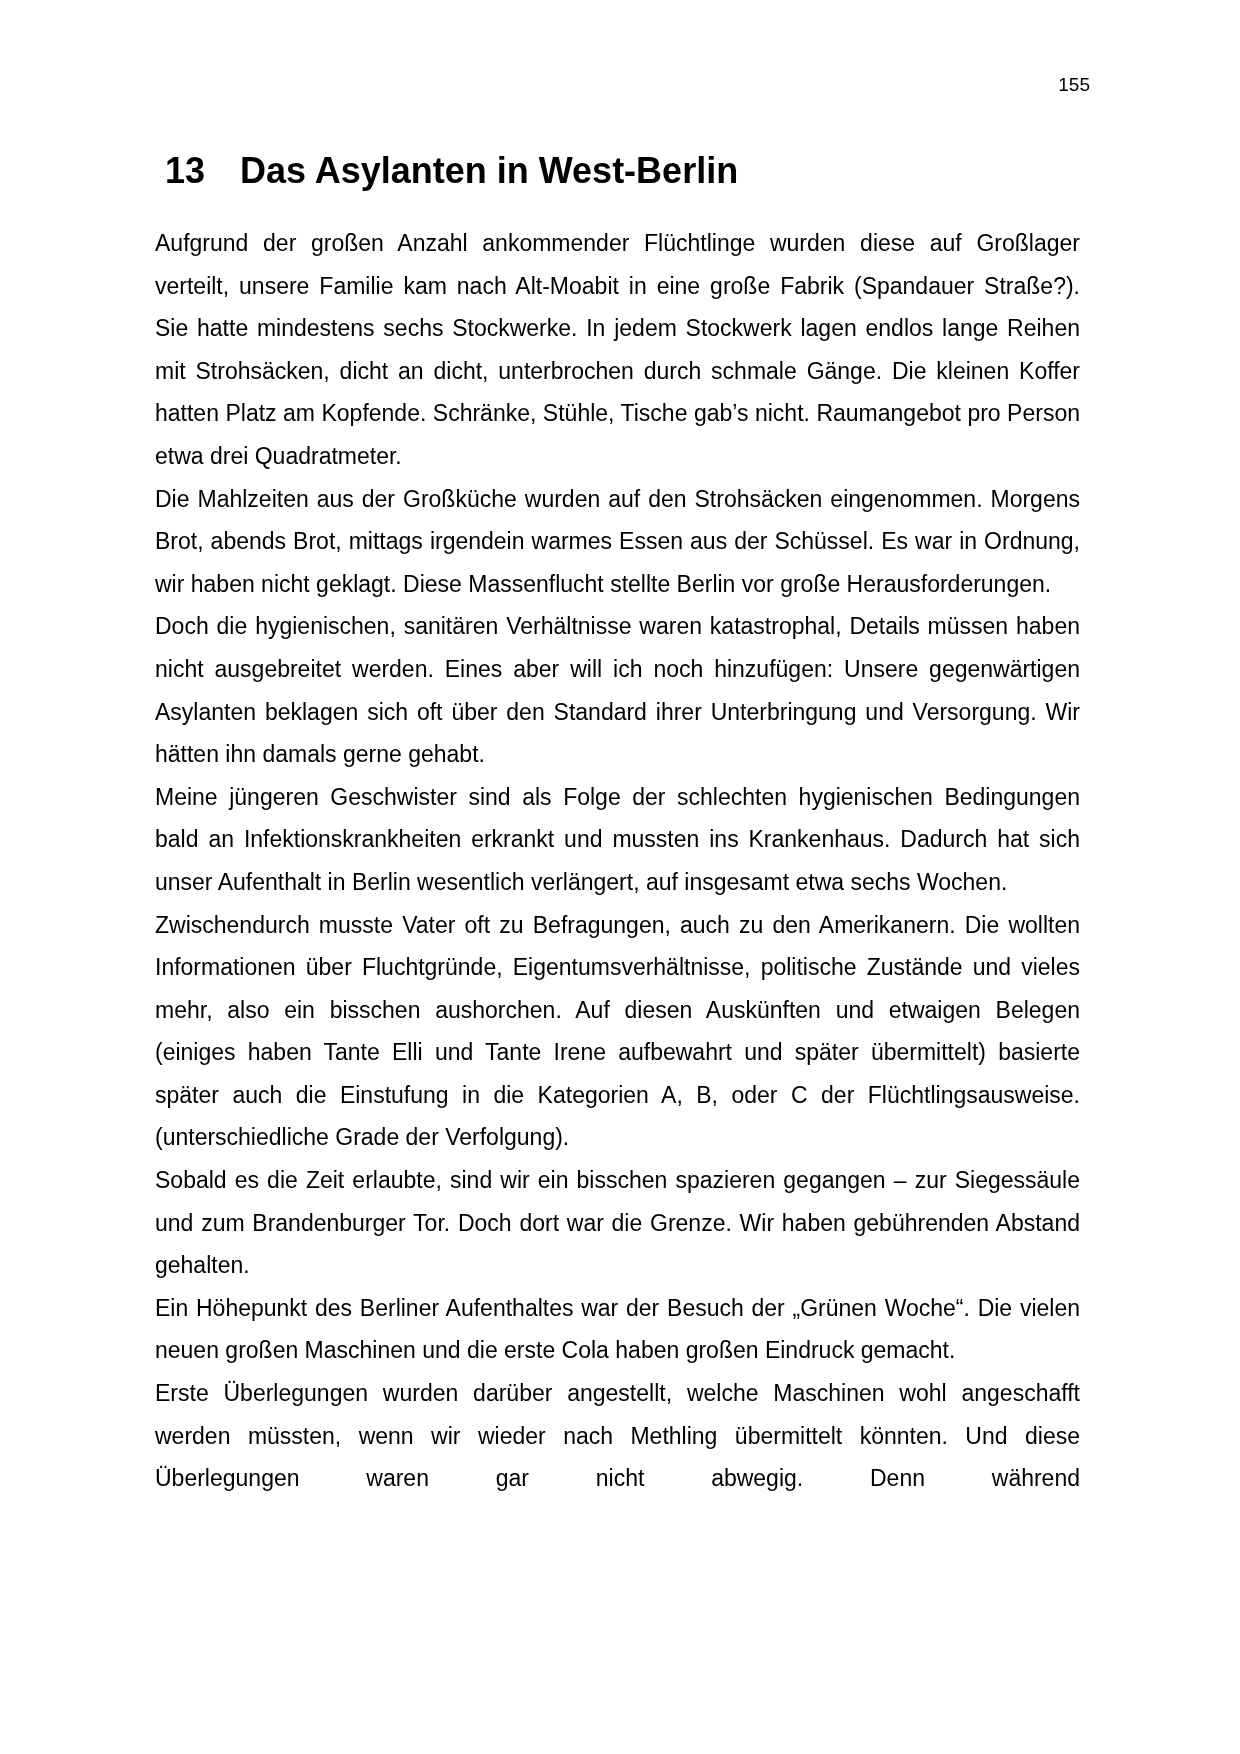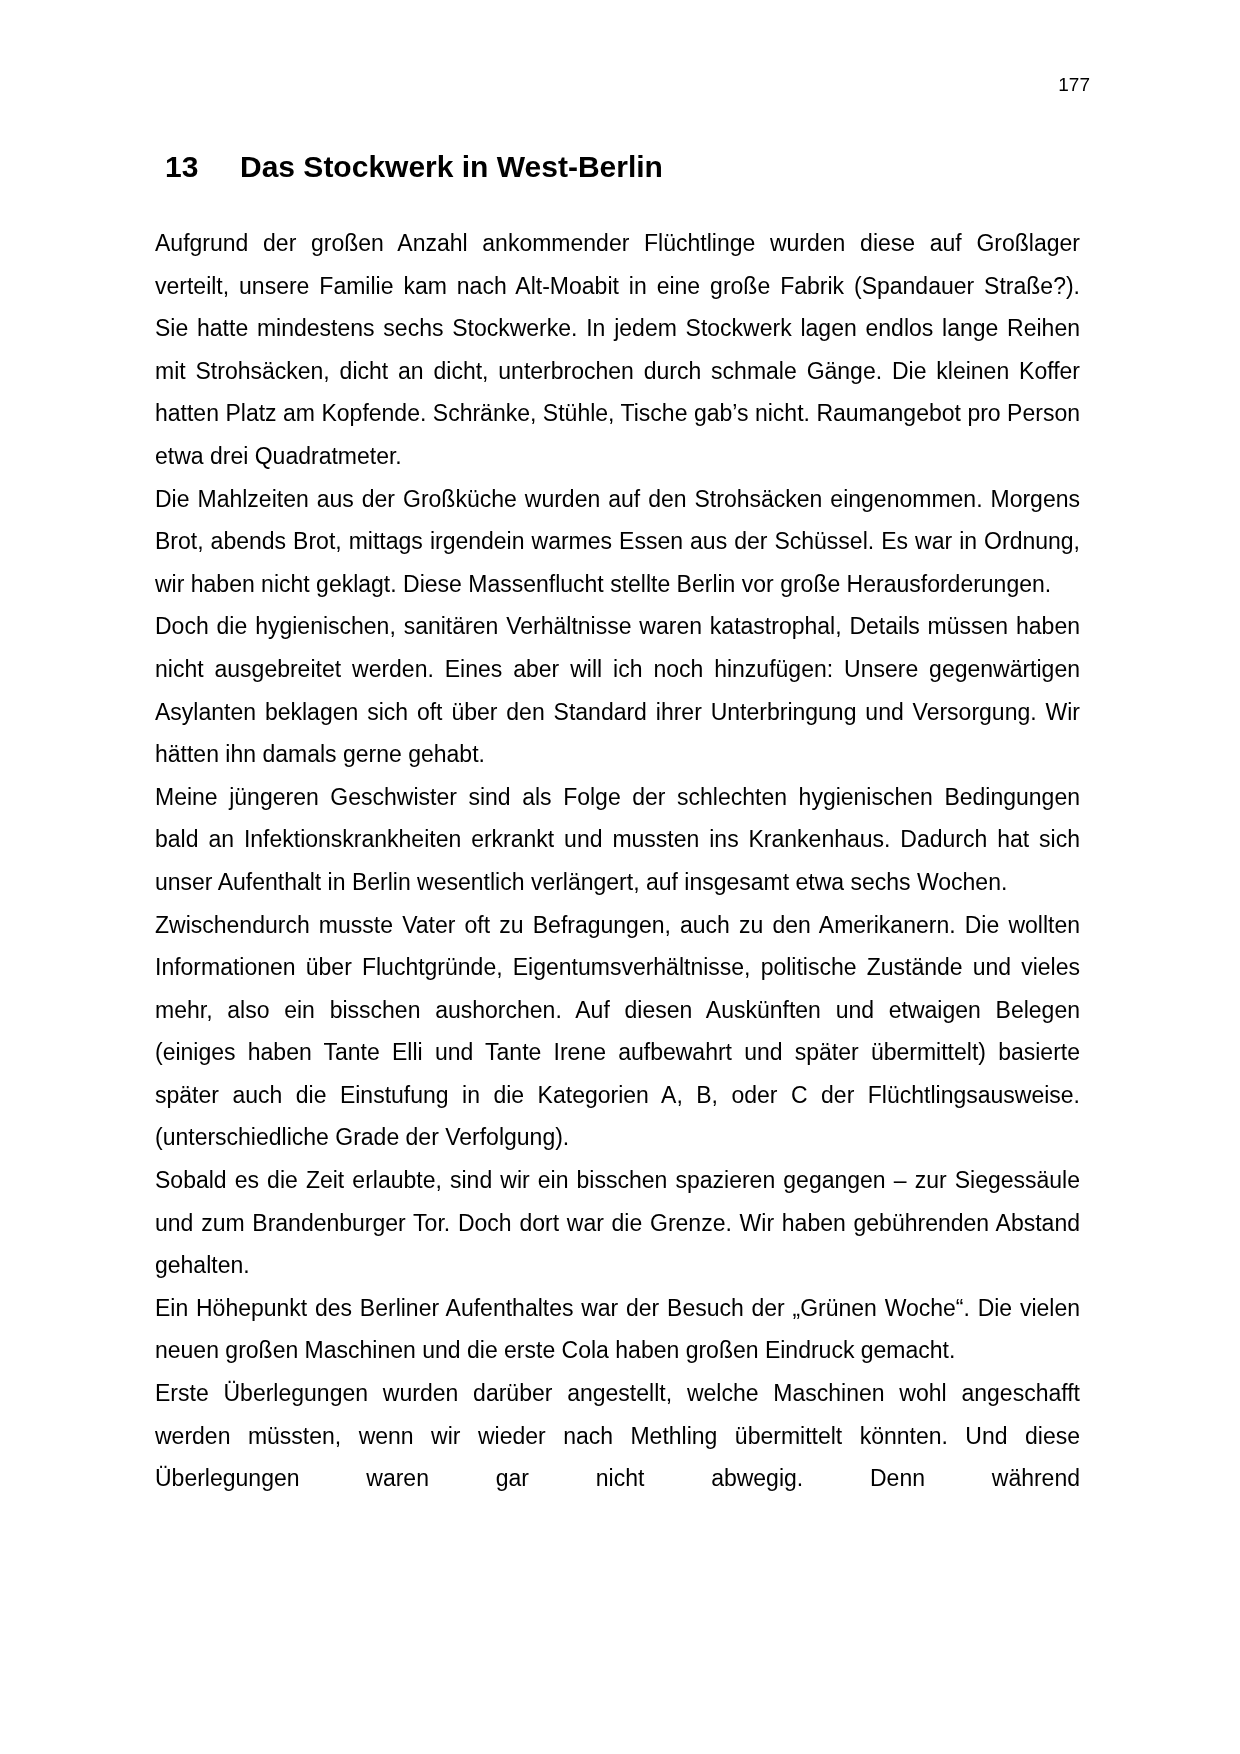--- a/index.html
+++ b/index.html
@@ -21,21 +21,21 @@
       left: 1040px;
       width: 50px;
       text-align: right;
       font-size: 19px;
     }
     .chapter-heading {
       position: absolute;
       top: 150px;
       left: 165px;
       margin: 0;
-      font-size: 30px;
+      font-size: 36px;
       font-weight: bold;
       display: flex;
       white-space: nowrap;
     }
     .chapter-number {
       display: inline-block;
       width: 75px;
     }
     .body-text {
       position: absolute;
@@ -50,25 +50,25 @@
       margin: 0;
       text-align: justify;
     }
     .paragraph.last {
       text-align-last: justify;
     }
   </style>
 </head>
 <body>
 
-<div class="page-number">177</div>
+<div class="page-number">155</div>
 
 <h1 class="chapter-heading">
   <span class="chapter-number">13</span>
-  <span class="chapter-title">Das Stockwerk in West-Berlin</span>
+  <span class="chapter-title">Das Asylanten in West-Berlin</span>
 </h1>
 
 <div class="body-text">
   <p class="paragraph">Aufgrund der großen Anzahl ankommender Flüchtlinge wurden diese auf Großlager verteilt, unsere Familie kam nach  Alt-Moabit in eine große Fabrik (Spandauer Straße?). Sie hatte mindestens sechs Stockwerke. In jedem Stockwerk lagen endlos lange Reihen mit Strohsäcken, dicht an dicht, unterbrochen durch schmale Gänge.  Die kleinen Koffer hatten Platz am Kopfende. Schränke, Stühle, Tische gab’s nicht. Raumangebot pro Person etwa drei Quadratmeter.</p>
   <p class="paragraph">Die Mahlzeiten aus der Großküche wurden auf den Strohsäcken eingenommen. Morgens Brot, abends Brot, mittags irgendein warmes Essen aus der Schüssel. Es war in Ordnung, wir haben nicht geklagt. Diese Massenflucht stellte Berlin vor große Herausforderungen.</p>
   <p class="paragraph">Doch die hygienischen, sanitären  Verhältnisse waren katastrophal, Details müssen haben nicht ausgebreitet werden. Eines aber will ich noch hinzufügen: Unsere gegenwärtigen Asylanten beklagen sich oft über den Standard ihrer Unterbringung und Versorgung. Wir hätten ihn damals gerne gehabt.</p>
   <p class="paragraph">Meine jüngeren Geschwister sind als Folge der schlechten hygienischen Bedingungen bald an Infektionskrankheiten erkrankt und mussten ins Krankenhaus. Dadurch hat sich unser Aufenthalt in Berlin wesentlich verlängert, auf insgesamt etwa sechs Wochen.</p>
   <p class="paragraph">Zwischendurch musste Vater oft zu Befragungen, auch zu den Amerikanern. Die wollten Informationen über Fluchtgründe, Eigentumsverhältnisse, politische Zustände und vieles mehr, also ein bisschen aushorchen. Auf diesen Auskünften und etwaigen Belegen (einiges haben Tante Elli und Tante Irene aufbewahrt und später übermittelt) basierte später auch die Einstufung in die Kategorien A, B, oder C der Flüchtlingsausweise.  (unterschiedliche Grade der Verfolgung).</p>
   <p class="paragraph">Sobald es die Zeit erlaubte, sind wir ein bisschen spazieren gegangen – zur Siegessäule und zum Brandenburger Tor. Doch dort war die Grenze. Wir haben gebührenden Abstand gehalten.</p>
   <p class="paragraph">Ein Höhepunkt des Berliner Aufenthaltes war der Besuch der „Grünen Woche“. Die vielen neuen großen Maschinen und die erste Cola haben großen Eindruck gemacht.</p>

